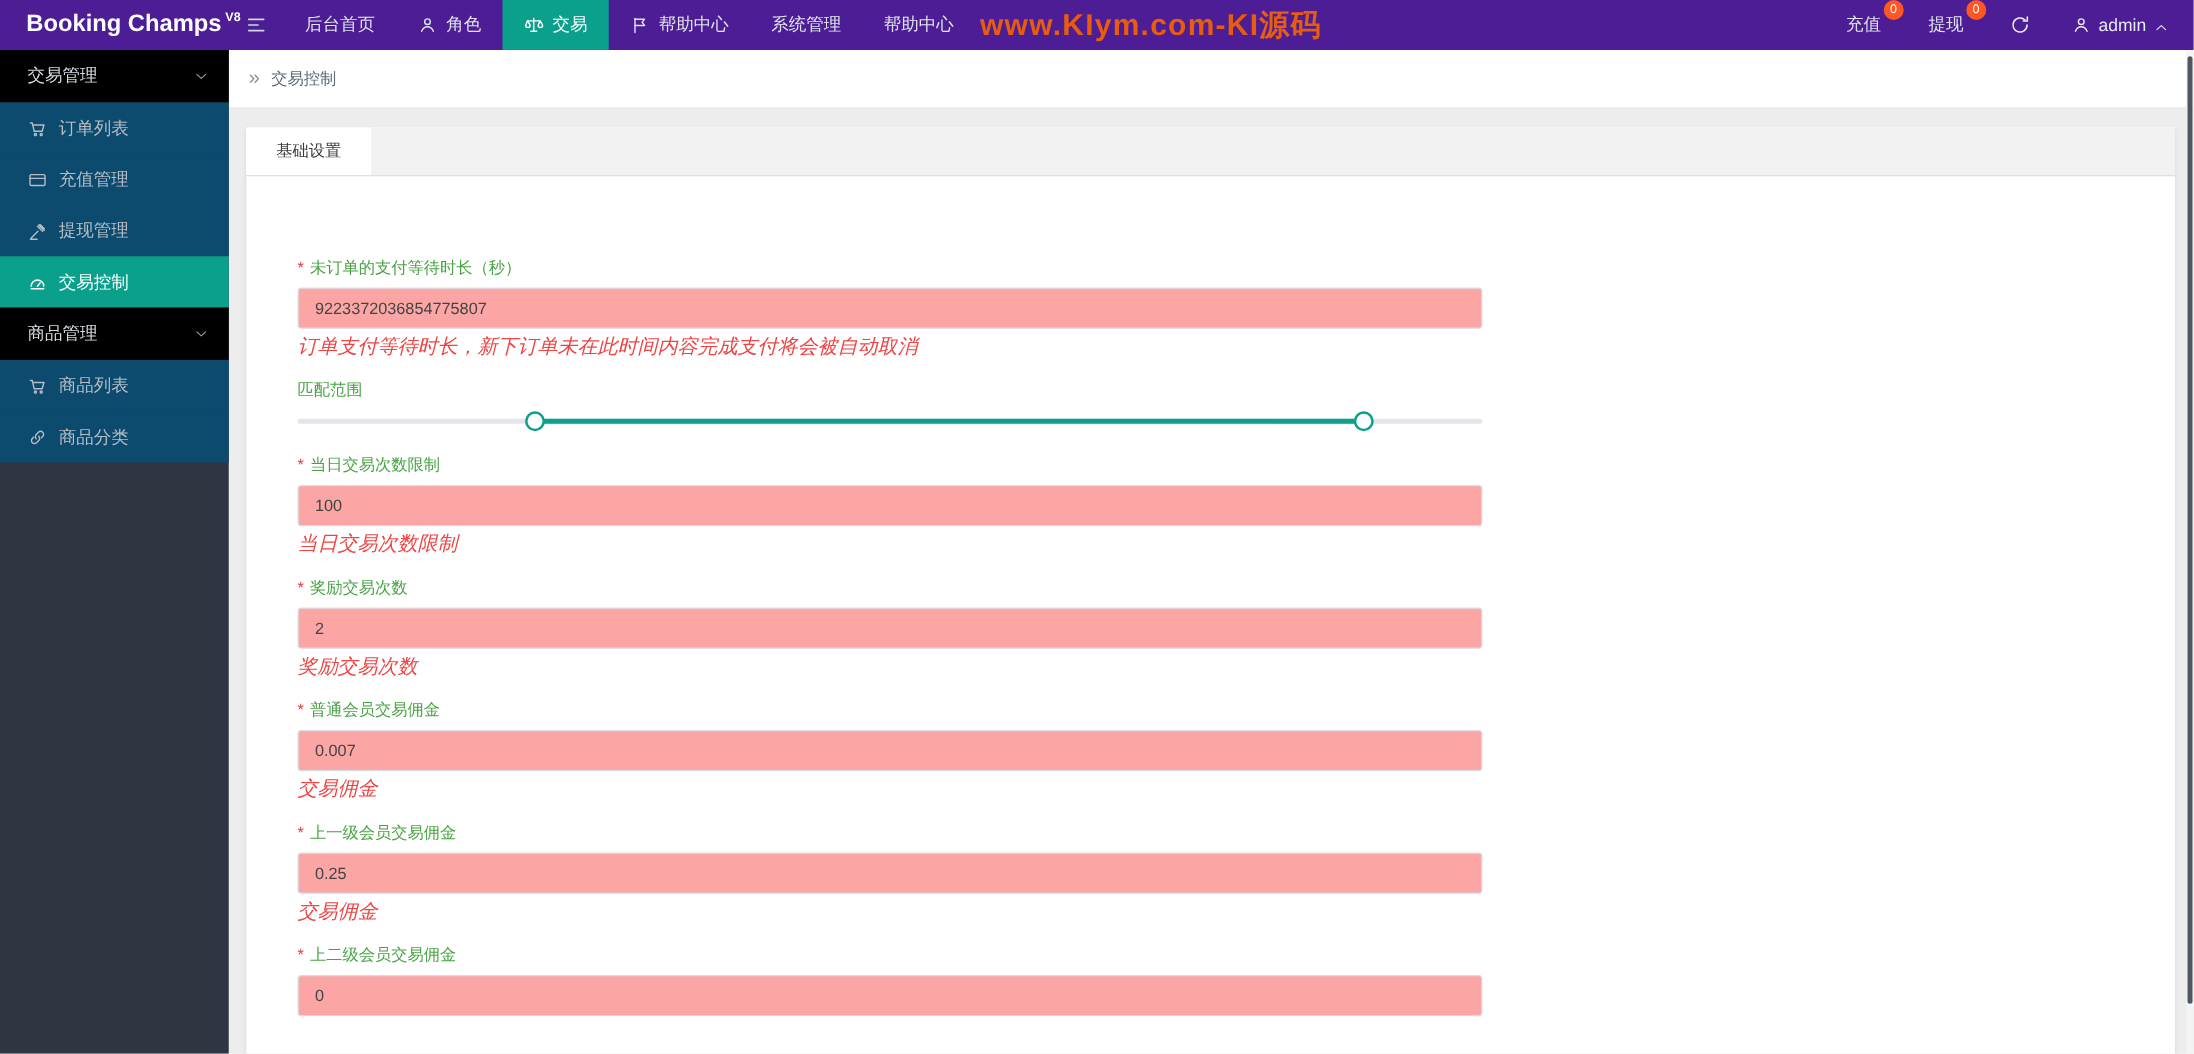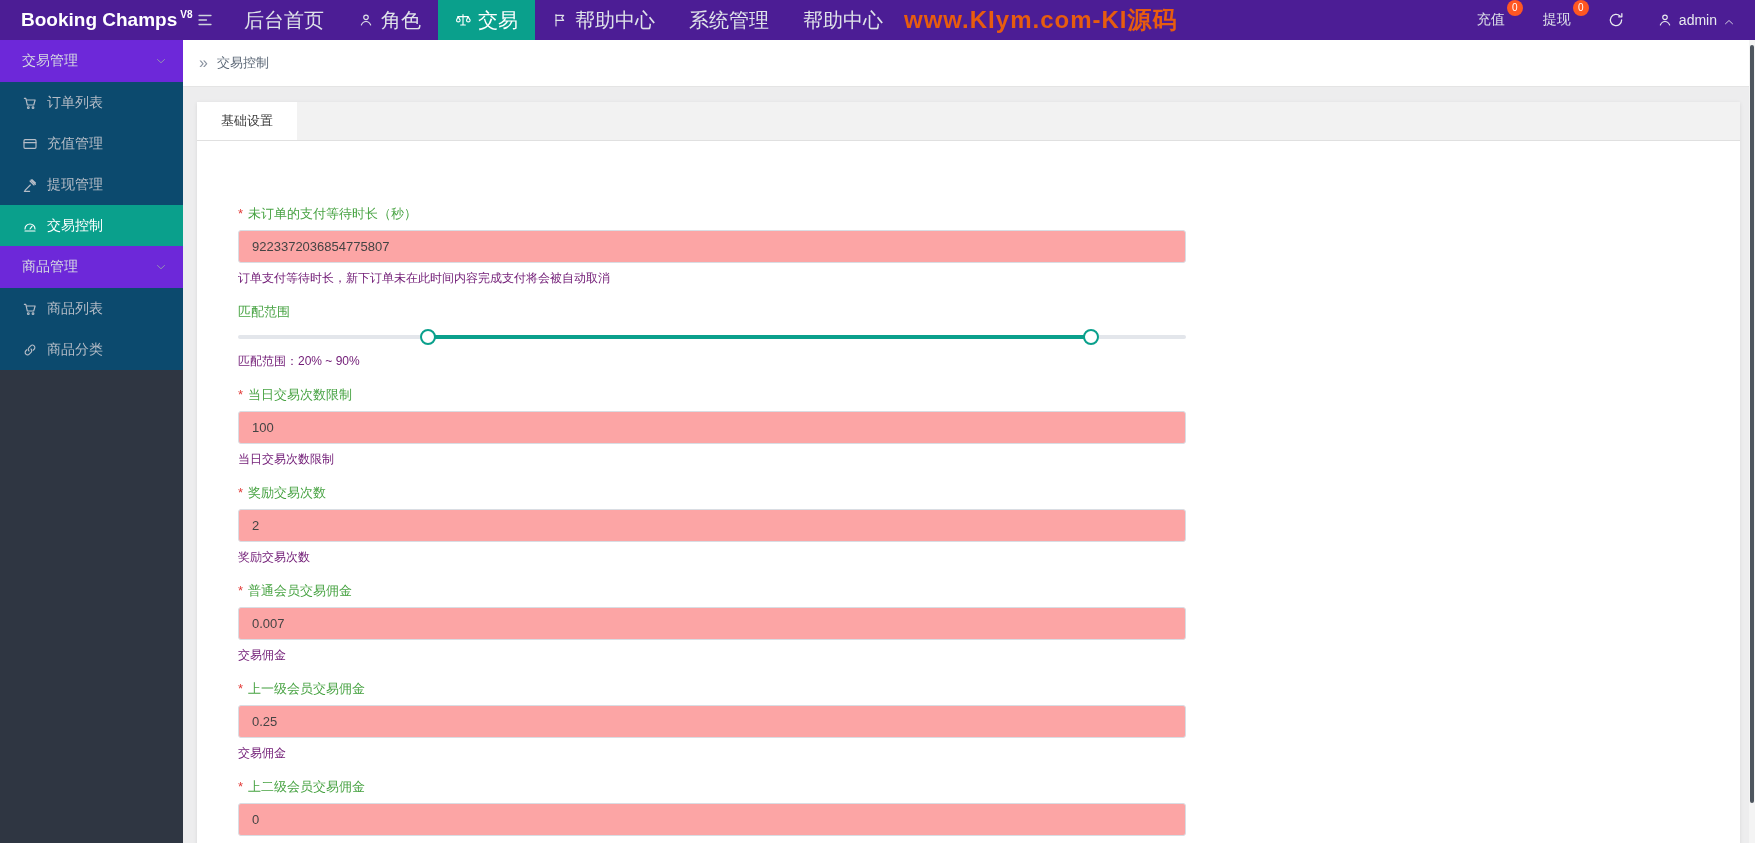--- a/index.html
+++ b/index.html
@@ -9,39 +9,39 @@
     -webkit-font-smoothing:antialiased;
   }
   
   .topnav{position:absolute;top:0;left:0;width:1755px;height:40px;background:#4c1d95;
     display:flex;align-items:stretch;color:#dfe3e9;z-index:20;}
   .logo{width:183px;box-sizing:border-box;display:flex;align-items:center;padding-left:21px;
     font-size:19px;font-weight:600;color:#fff;white-space:nowrap;}
   .logo .ver{font-size:10px;font-weight:700;margin-left:3px;transform:translateY(-6px);}
   .nav-toggle{width:44px;display:flex;align-items:center;justify-content:center;cursor:pointer;color:#cfd5dd;}
   .nav-items{display:flex;align-items:stretch;}
-  .nav-item{display:flex;align-items:center;gap:7px;padding:0 17px;font-size:20px;cursor:pointer;white-space:nowrap;}
+  .nav-item{display:flex;align-items:center;gap:7px;padding:0 17px;font-size:14px;cursor:pointer;white-space:nowrap;}
   .nav-item.active{background:#0aa08c;color:#fff;}
   .watermark{display:flex;align-items:center;font-size:24px;font-weight:800;color:#e75c0f;
     letter-spacing:1px;margin-left:4px;white-space:nowrap;}
   .nav-right{margin-left:auto;display:flex;align-items:center;padding-right:20px;}
   .nav-badge-item{position:relative;font-size:14px;cursor:pointer;padding:0 6px;margin-left:26px;}
   .badge{position:absolute;top:-11px;right:-12px;min-width:16px;height:16px;border-radius:8px;
     background:#ff5722;color:#fff;font-size:10px;line-height:16px;text-align:center;padding:0 3px;box-sizing:border-box;}
   .nav-refresh{margin-left:30px;display:flex;align-items:center;cursor:pointer;color:#e8ebef;}
   .nav-user{margin-left:32px;display:flex;align-items:flex-end;gap:6px;font-size:14px;cursor:pointer;color:#e8ebef;}
   
   .icon{display:inline-flex;align-items:center;justify-content:center;line-height:0;}
   .icon svg{width:16px;height:16px;fill:none;stroke:currentColor;stroke-width:1.7;
     stroke-linecap:round;stroke-linejoin:round;}
   .icon.sm svg{width:12px;height:12px;}
   .icon.lg svg{width:18px;height:18px;}
   
   .sidebar{position:absolute;top:40px;left:0;width:183px;height:803px;background:#2f3642;z-index:10;}
-  .sb-group-header{height:42px;background:#6d28d9;color:#d6dbe1;display:flex;align-items:center;
+  .sb-group-header{height:42px;background:#000000;color:#d6dbe1;display:flex;align-items:center;
     padding:0 16px 0 22px;font-size:14px;cursor:pointer;box-sizing:border-box;}
   .sb-group-header .chev{margin-left:auto;color:#98a0ab;}
   .sb-item{height:41px;background:#0c4a6e;color:#b6bdc7;display:flex;align-items:center;gap:9px;
     padding-left:22px;font-size:14px;cursor:pointer;box-sizing:border-box;}
   .sb-item.active{background:#0aa08c;color:#fff;}
   
   .main{position:absolute;left:183px;top:40px;width:1572px;height:803px;overflow:hidden;background:#ededee;}
   .breadcrumb-bar{height:47px;background:#fff;border-bottom:1px solid #e4e4e4;
     display:flex;align-items:center;padding-left:16px;gap:9px;box-sizing:border-box;}
   .bc-icon{color:#8b94a1;font-size:16px;line-height:1;}
@@ -51,21 +51,21 @@
   .tab{height:38px;padding:0 24px;display:flex;align-items:center;font-size:13px;color:#3a3a3a;cursor:pointer;}
   .tab.active{background:#fff;}
   .panel-body{padding:64px 0 120px 41px;}
   
   .field{margin-bottom:17px;}
   .field-label{font-size:13px;color:#48a343;height:18px;line-height:18px;margin-bottom:7px;}
   .req{color:#e23c39;margin-right:5px;}
   .text-input{display:block;width:948px;height:33px;border:1px solid #d9dde3;border-radius:3px;
     padding:0 13px;font-size:13px;color:#444;box-sizing:border-box;background:#fca5a5;outline:none;
     font-family:"Liberation Sans",sans-serif;margin-bottom:7px;}
-  .field-help{font-size:12px;color:#701a75;height:16px;line-height:16px;}
+  .field-help{font-size:16px;color:#ef4444;height:16px;line-height:16px;font-style:italic;}
   .slider{position:relative;width:948px;height:18px;margin-bottom:7px;}
   .slider-track{position:absolute;left:0;right:0;top:7px;height:4px;border-radius:2px;background:#e3e6eb;cursor:pointer;}
   .slider-fill{position:absolute;top:0;height:4px;border-radius:2px;background:#0aa08c;}
   .slider-handle{position:absolute;top:1px;width:16px;height:16px;border-radius:50%;background:#fff;
     border:2px solid #0aa08c;box-sizing:border-box;margin-left:-8px;cursor:grab;}
   
   .scrollbar{position:absolute;top:40px;right:0;width:6px;height:803px;background:#f4f4f4;z-index:30;}
   .scroll-thumb{position:absolute;top:5px;right:1px;width:4px;height:758px;background:#4e565f;border-radius:2px;cursor:grab;}
 </style>
 </head>
@@ -249,21 +249,20 @@
         </div>
         <div class="field">
           <div class="field-label"><span>匹配范围</span></div>
           <div class="slider">
             <div class="slider-track">
               <div class="slider-fill" style="left: 20%; width: 70%;"></div>
             </div>
             <div class="slider-handle" style="left: 20%;"></div>
             <div class="slider-handle" style="left: 90%;"></div>
           </div>
-          <div class="field-help">匹配范围：20% ~ 90%</div>
         </div>
         <div class="field">
           <div class="field-label"><span class="req">*</span><span>当日交易次数限制</span></div>
           <input type="text" class="text-input" value="100" style="">
           <div class="field-help">当日交易次数限制</div>
         </div>
         <div class="field">
           <div class="field-label"><span class="req">*</span><span>奖励交易次数</span></div>
           <input type="text" class="text-input" value="2" style="">
           <div class="field-help">奖励交易次数</div>

